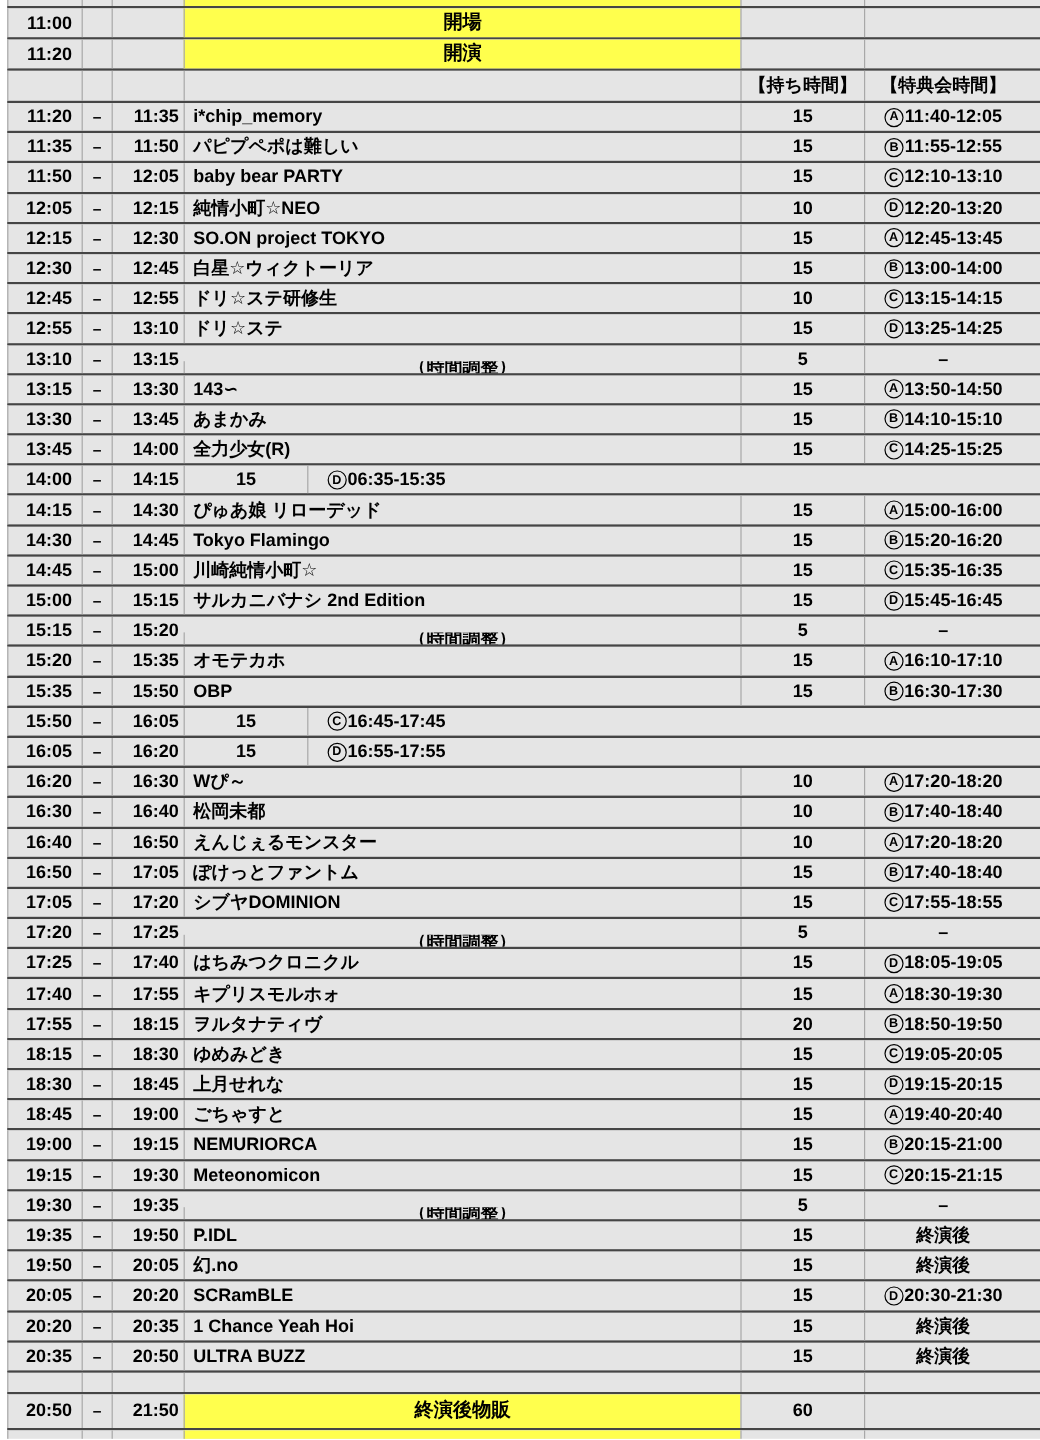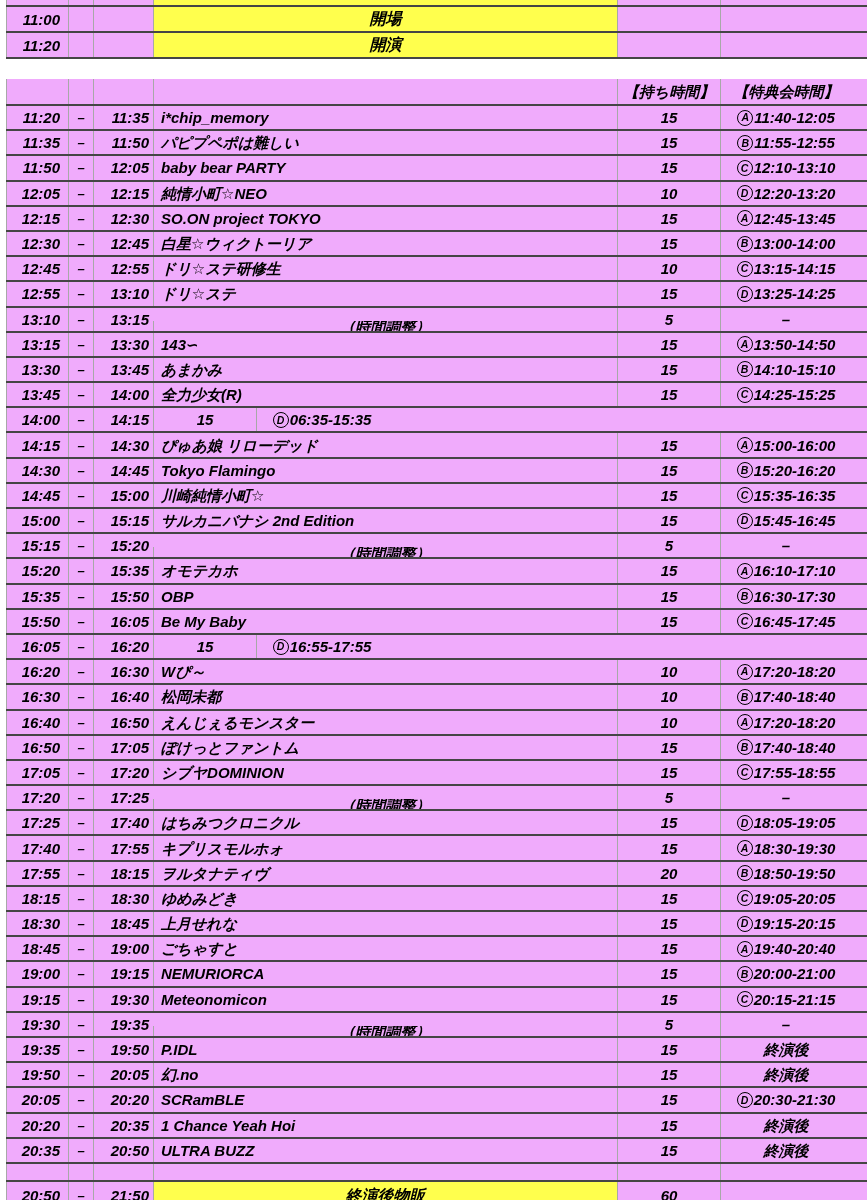--- a/index.html
+++ b/index.html
@@ -2,39 +2,39 @@
 <html style="--hl: #ffff4d;"><head>
 <meta charset="utf-8">
 <style>
   :root { --hl:#ffff4d; --hline:#454545; --vline:#a8a8a8; }
   html,body{margin:0;padding:0;}
   body{
     width:867px;height:1200px;overflow:hidden;background:#fff;color:#000;
     font-family:"Liberation Sans","DejaVu Sans",sans-serif;font-weight:bold;
   }
   #sheet{margin-left:6px;width:861px;}
-  .row{display:flex;box-sizing:border-box;height:25.2px;border-bottom:2px solid var(--hline);background:#f0abfc;font-style:italic;}
+  .row{display:flex;box-sizing:border-box;height:25.2px;border-bottom:2px solid var(--hline);background:#e5e5e5;}
   .cell{
     box-sizing:border-box;border-left:1px solid var(--vline);
     display:flex;align-items:center;font-size:15px;line-height:1;
     overflow:hidden;white-space:nowrap;
   }
   .c-start{width:62px;justify-content:flex-end;padding-right:8px;}
   .c-dash {width:25px;justify-content:center;font-size:13px;}
   .c-end  {width:60px;justify-content:flex-end;padding-right:4px;}
   .c-name {width:464px;padding-left:7px;}
   .c-name.center{justify-content:center;padding-left:0;margin-top:13px;}
   .c-dur  {width:103px;justify-content:center;}
   .c-tok  {width:131px;justify-content:center;}
   .hl{background:var(--hl);}
   .banner{justify-content:center;padding-left:0;font-size:16px;}
   .r-sliver{height:7px;}
   .r-bsliver{height:7.6px;border-bottom:none;}
   .r-open{height:26px;}
-  .r-header{height:27px;margin-top:20px;}
+  .r-header{height:27px;}
   .r-empty{height:18px;}
   .r-closing{height:30px;}
   .badge{
     flex:0 0 auto;width:16px;height:16px;margin-right:1px;box-sizing:border-box;
     border:1.5px solid #000;border-radius:50%;
     display:inline-flex;align-items:center;justify-content:center;
     font-size:10.5px;line-height:1;
   }
 </style>
 </head>
@@ -287,21 +287,20 @@
     <div class="cell c-dur">15</div>
     <div class="cell c-tok">
         <span class="badge">B</span>
         <span>16:30-17:30</span>
       </div>
   </div>
     <div class="row r-data">
     <div class="cell c-start">15:50</div>
     <div class="cell c-dash">–</div>
     <div class="cell c-end">16:05</div>
-    <div class="cell c-name">Be My Baby</div>
     <div class="cell c-dur">15</div>
     <div class="cell c-tok">
         <span class="badge">C</span>
         <span>16:45-17:45</span>
       </div>
   </div>
     <div class="row r-data">
     <div class="cell c-start">16:05</div>
     <div class="cell c-dash">–</div>
     <div class="cell c-end">16:20</div>
@@ -443,21 +442,21 @@
       </div>
   </div>
     <div class="row r-data">
     <div class="cell c-start">19:00</div>
     <div class="cell c-dash">–</div>
     <div class="cell c-end">19:15</div>
     <div class="cell c-name">NEMURIORCA</div>
     <div class="cell c-dur">15</div>
     <div class="cell c-tok">
         <span class="badge">B</span>
-        <span>20:00-21:00</span>
+        <span>20:15-21:00</span>
       </div>
   </div>
     <div class="row r-data">
     <div class="cell c-start">19:15</div>
     <div class="cell c-dash">–</div>
     <div class="cell c-end">19:30</div>
     <div class="cell c-name">Meteonomicon</div>
     <div class="cell c-dur">15</div>
     <div class="cell c-tok">
         <span class="badge">C</span>

